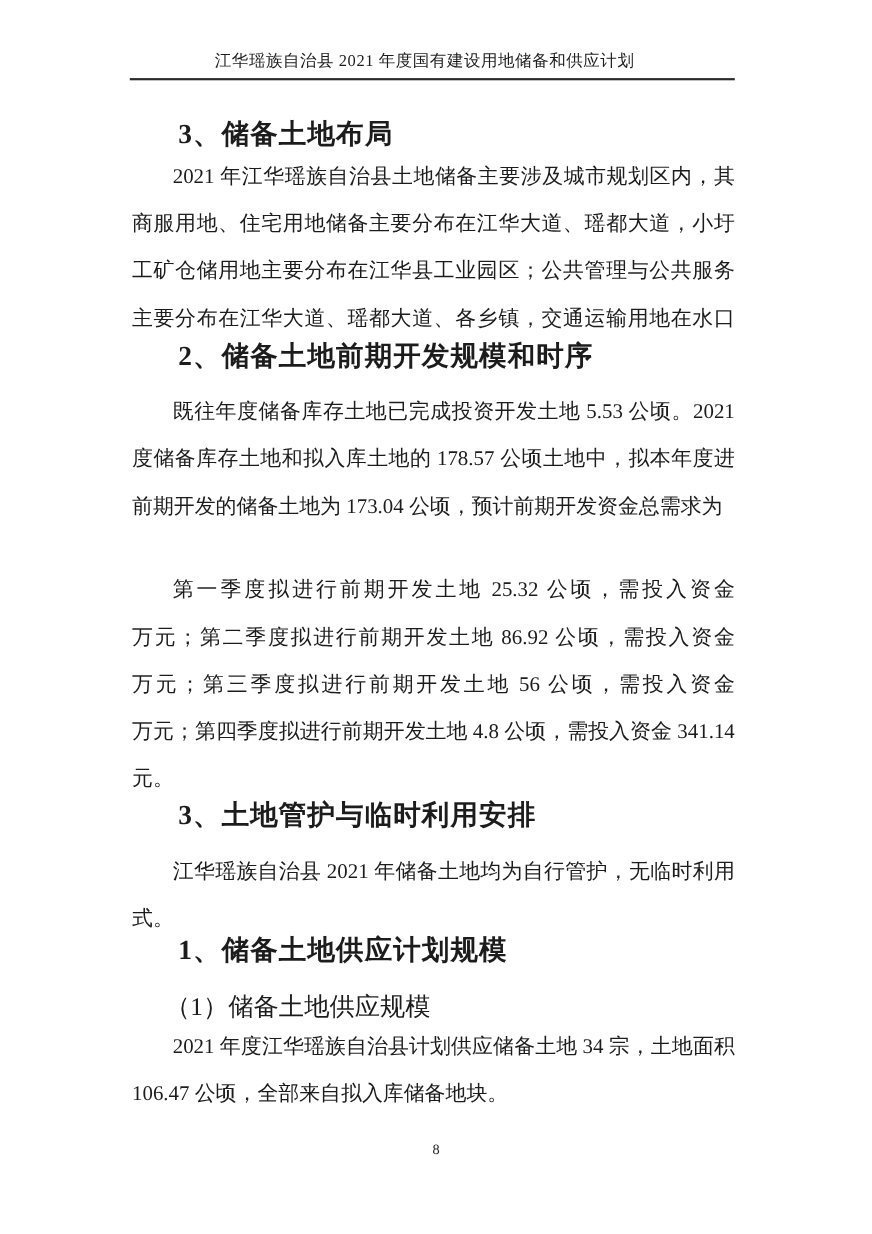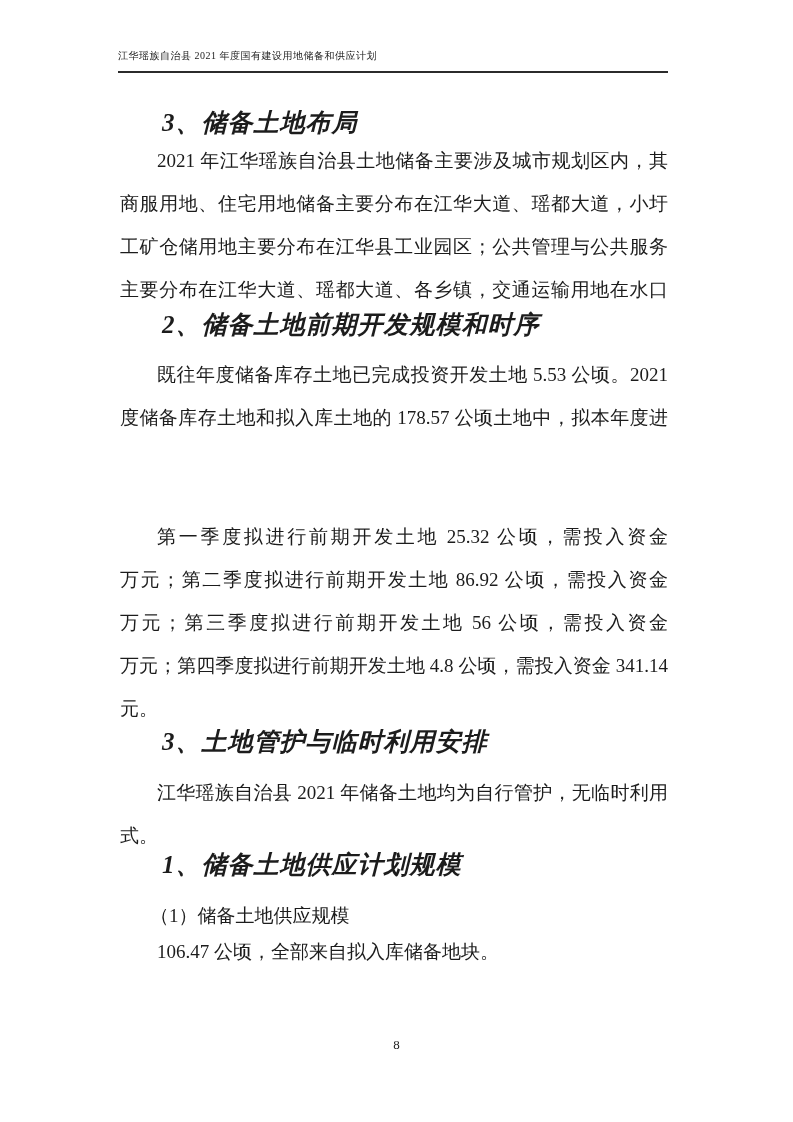--- a/index.html
+++ b/index.html
@@ -16,25 +16,25 @@
     font-family: "Liberation Serif", "DejaVu Serif", serif;
     color: #1c1c1c;
   }
   
   .doc-header {
     position: absolute;
     top: 46px;
     left: 118px;
     width: 550px;
     box-sizing: border-box;
-    text-align: left;
+    text-align: center;
     padding-right: 14px;
     padding-bottom: 5px;
     border-bottom: 2px solid #2b2b2b;
-    font-size: 10px;
+    font-size: 15px;
     line-height: 20px;
     letter-spacing: 0.5px;
     white-space: nowrap;
   }
   
   .content {
     position: absolute;
     left: 120px;
     width: 548px;
     top: 0;
@@ -42,21 +42,20 @@
   .sec-heading {
     position: absolute;
     left: 0;
     width: 548px;
     font-size: 25px;
     font-weight: 700;
     line-height: 43px;
     text-indent: 42px;
     letter-spacing: 1px;
     white-space: nowrap;
-    font-style: italic;
   }
   .para {
     position: absolute;
     left: 0;
     width: 548px;
     font-size: 19px;
     line-height: 43px;
   }
   .para .line {
     text-align: justify;
@@ -64,21 +63,21 @@
     height: 43px;
     overflow: hidden;
   }
   .para .line:first-child { text-indent: 37px; }
   .para .line:last-child  { text-align-last: left; }
   .para.full-last .line:last-child { text-align-last: justify; }
   .sub-heading {
     position: absolute;
     left: 0;
     width: 548px;
-    font-size: 19px;
+    font-size: 23px;
     line-height: 43px;
     text-indent: 30px;
     white-space: nowrap;
   }
   .page-number {
     position: absolute;
     top: 1036px;
     left: 0;
     width: 793px;
     text-align: center;
@@ -104,20 +103,21 @@
         <div class="line">商服用地、住宅用地储备主要分布在江华大道、瑶都大道，小圩镇；</div>
         <div class="line">工矿仓储用地主要分布在江华县工业园区；公共管理与公共服务用地</div>
         <div class="line">主要分布在江华大道、瑶都大道、各乡镇，交通运输用地在水口镇。</div>
       </div>
 
     <div class="sec-heading" style="top:303px">2、储备土地前期开发规模和时序</div>
 
     <div class="para" style="top:353px">
         <div class="line">既往年度储备库存土地已完成投资开发土地 5.53 公顷。2021 年</div>
         <div class="line">度储备库存土地和拟入库土地的 178.57 公顷土地中，拟本年度进行</div>
+        <div class="line">前期开发的储备土地为 173.04 公顷，预计前期开发资金总需求为</div>
       </div>
 
     <div class="para" style="top:515px">
         <div class="line">第一季度拟进行前期开发土地 25.32 公顷，需投入资金 1747.08</div>
         <div class="line">万元；第二季度拟进行前期开发土地 86.92 公顷，需投入资金 5997.48</div>
         <div class="line">万元；第三季度拟进行前期开发土地 56 公顷，需投入资金 3979.92</div>
         <div class="line">万元；第四季度拟进行前期开发土地 4.8 公顷，需投入资金 341.14 万</div>
         <div class="line">元。</div>
       </div>
 
@@ -126,20 +126,21 @@
     <div class="para" style="top:771px">
         <div class="line">江华瑶族自治县 2021 年储备土地均为自行管护，无临时利用方</div>
         <div class="line">式。</div>
       </div>
 
     <div class="sec-heading" style="top:843px">1、储备土地供应计划规模</div>
 
     <div class="sub-heading" style="top:894px">（1）储备土地供应规模</div>
 
     <div class="para" style="top:930px">
+        <div class="line">2021 年度江华瑶族自治县计划供应储备土地 34 宗，土地面积</div>
         <div class="line">106.47 公顷，全部来自拟入库储备地块。</div>
       </div>
 
   </div>
 
   <div class="page-number">8</div>
 
 </div>
 
 </body></html>

